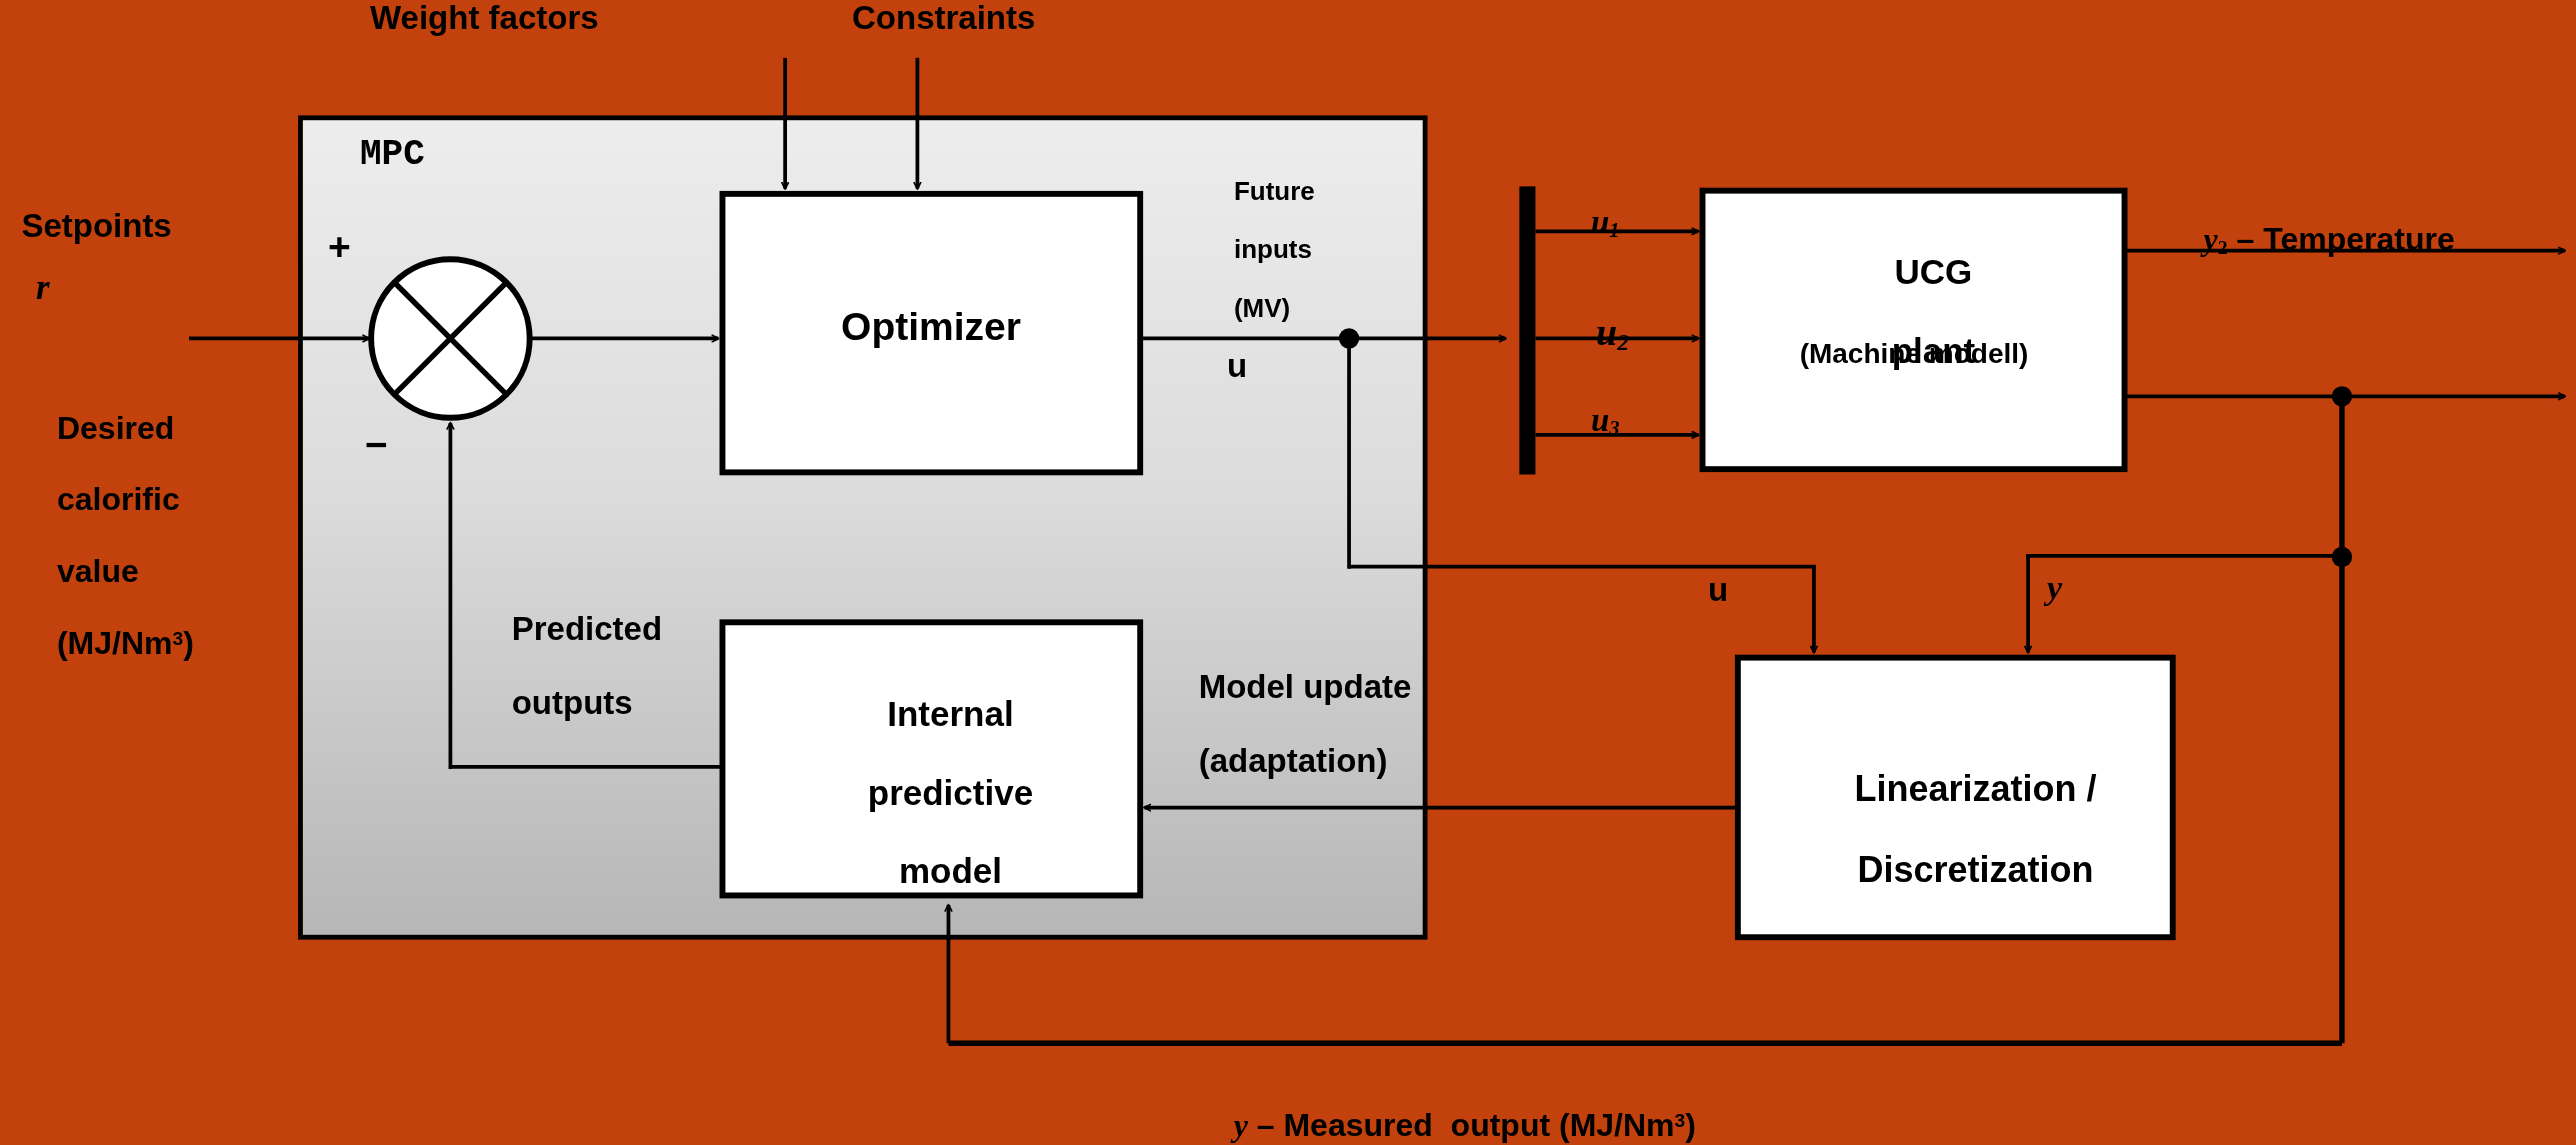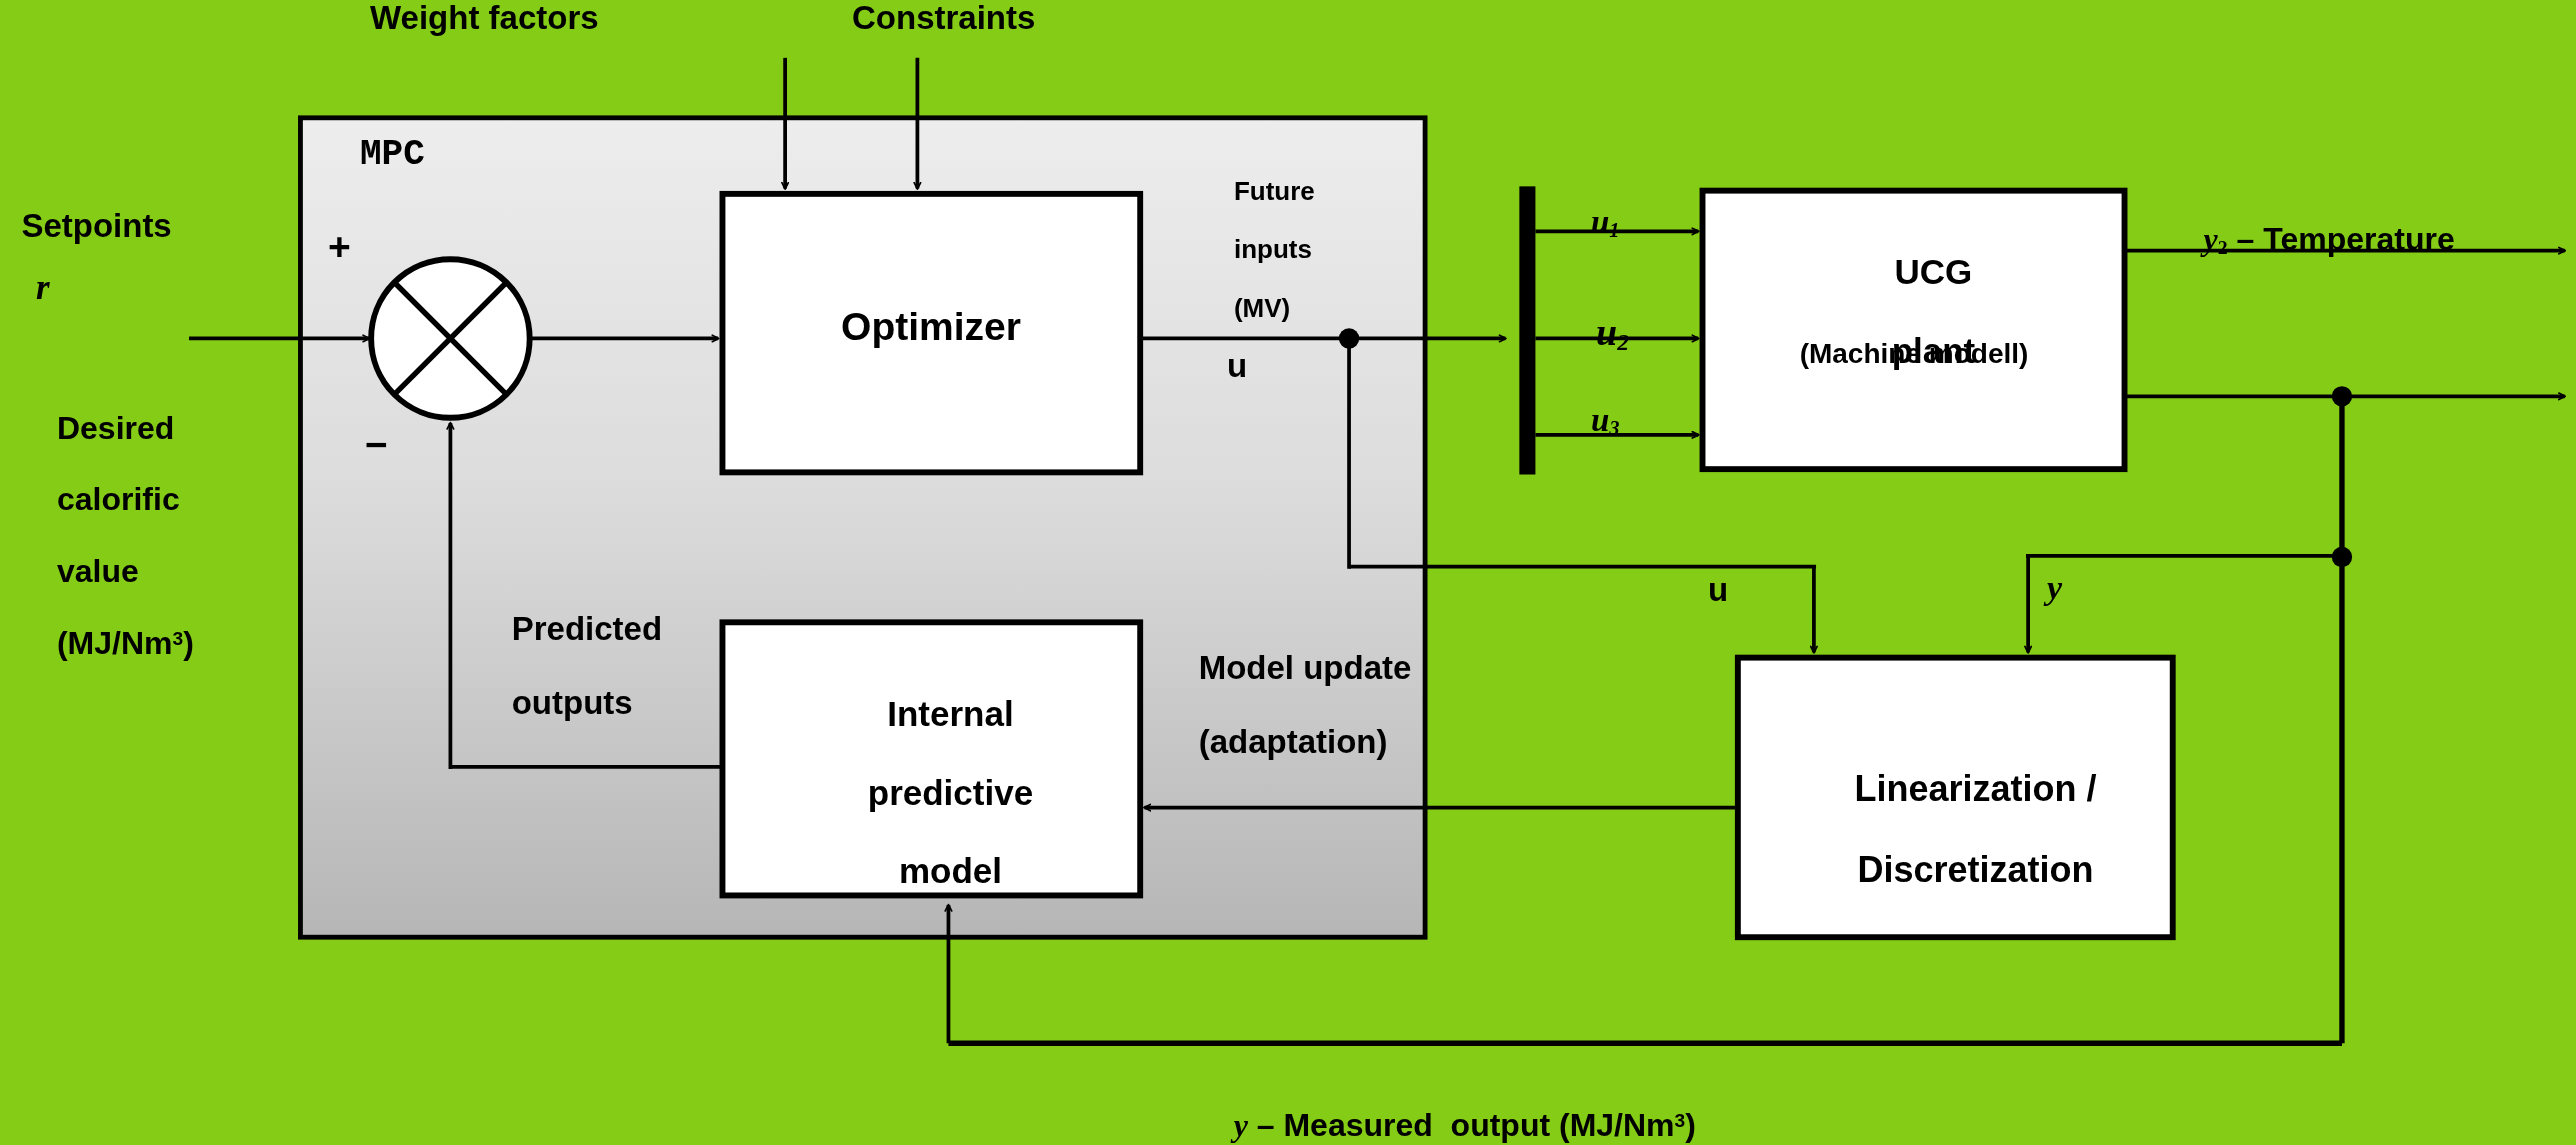--- a/index.html
+++ b/index.html
@@ -7,21 +7,21 @@
     padding: 0;
     background: #ffffff;
   }
   body {
     font-family: "Liberation Sans", sans-serif;
   }
   #diagram-root {
     position: relative;
     width: 2576px;
     height: 1145px;
-    background: #84cc16;
+    background: #c2410c;
     overflow: hidden;
   }
   svg.canvas {
     position: absolute;
     left: 0;
     top: 0;
     width: 2576px;
     height: 1145px;
   }
   .lbl {
@@ -163,21 +163,21 @@
     <span>Internal</span><br>
     <span>predictive</span><br>
     <span>model</span>
   </div>
 
   <div class="lbl" style="left:475px; top:574px; width:252px; font-size:33px;">
     <span>Predicted</span><br>
     <span>outputs</span>
   </div>
 
-  <div class="lbl" style="left:1162px; top:613px; width:386px; font-size:33px;">
+  <div class="lbl" style="left:1162px; top:632px; width:386px; font-size:33px;">
     <span>Model update</span><br>
     <span>(adaptation)</span>
   </div>
 
 
   <div class="lbl lbl-serif ital" style="left:1558px; top:167px; width:96px; font-size:33px;">
     <span>u</span><span class="sub">1</span>
   </div>
   <div class="lbl lbl-serif ital" style="left:1558px; top:268px; width:96px; font-size:38px;">
     <span>u</span><span class="sub">2</span>

